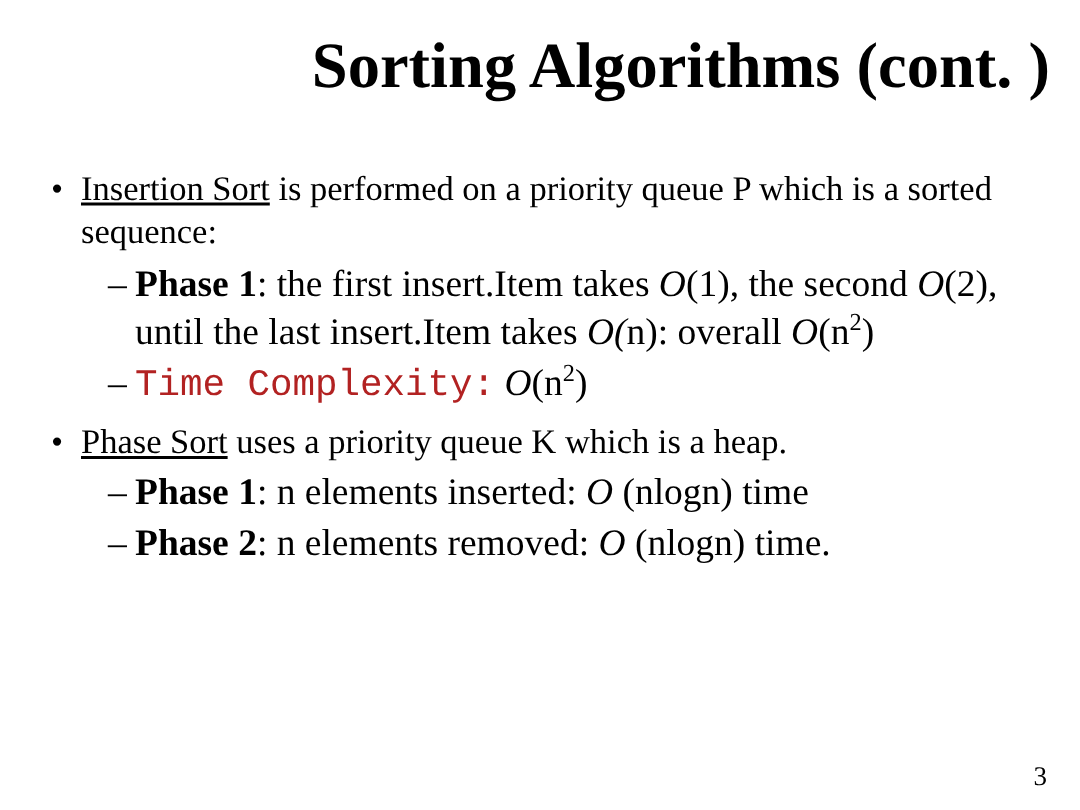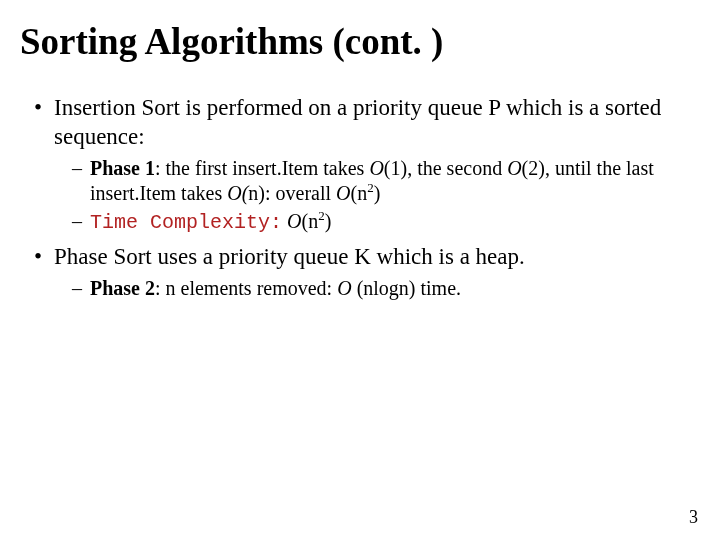--- a/index.html
+++ b/index.html
@@ -6,55 +6,55 @@
   body {
     width: 720px;
     height: 540px;
     background: #fff;
     font-family: "Times New Roman", Times, serif;
     color: #000;
     padding: 20px 20px 10px 20px;
     position: relative;
   }
   .title {
-    text-align: left;
-    font-size: 37px;
+    text-align: right;
+    font-size: 43px;
     font-weight: bold;
-    margin-bottom: 31px;
+    margin-bottom: 43px;
   }
   ul.top { list-style: none; }
   ul.top > li {
     font-size: 23px;
     line-height: 1.25;
     margin-bottom: 4px;
     padding-left: 34px;
     position: relative;
   }
   ul.top > li::before {
     content: "•";
     position: absolute;
     left: 14px;
     top: 0;
     font-size: 23px;
   }
   ul.sub { list-style: none; margin-top: 4px; margin-bottom: 8px; }
   ul.sub > li {
-    font-size: 20px;
+    font-size: 25px;
     line-height: 1.28;
     padding-left: 36px;
     position: relative;
     margin-bottom: 2px;
   }
   ul.sub > li::before {
     content: "–";
     position: absolute;
     left: 18px;
     top: 0;
   }
-  .u { }
+  .u { text-decoration: underline; }
   .b { font-weight: bold; }
   .i { font-style: italic; }
   .tc { color: #b22222; font-family: Liberation Mono, monospace; }
   sup { font-size: 0.65em; vertical-align: super; line-height: 0; }
   .pagenum {
     position: absolute;
     right: 22px;
     bottom: 12px;
     font-size: 18px;
   }
@@ -74,19 +74,22 @@
       <li>
         <span class="tc">Time Complexity:</span><span> </span><span class="i">O</span><span>(n</span><sup>2</sup><span>)</span>
       </li>
     </ul>
   </li>
 
   <li>
     <span class="u">Phase Sort</span><span> uses a priority queue K which is a heap.</span>
     <ul class="sub">
       <li>
+        <span class="b">Phase 1</span><span>: n elements inserted: </span><span class="i">O</span><span> (nlogn) time</span>
+      </li>
+      <li>
         <span class="b">Phase 2</span><span>: n elements removed: </span><span class="i">O</span><span> (nlogn) time.</span>
       </li>
     </ul>
   </li>
 </ul>
 
 <div class="pagenum">3</div>
 
 </body></html>

